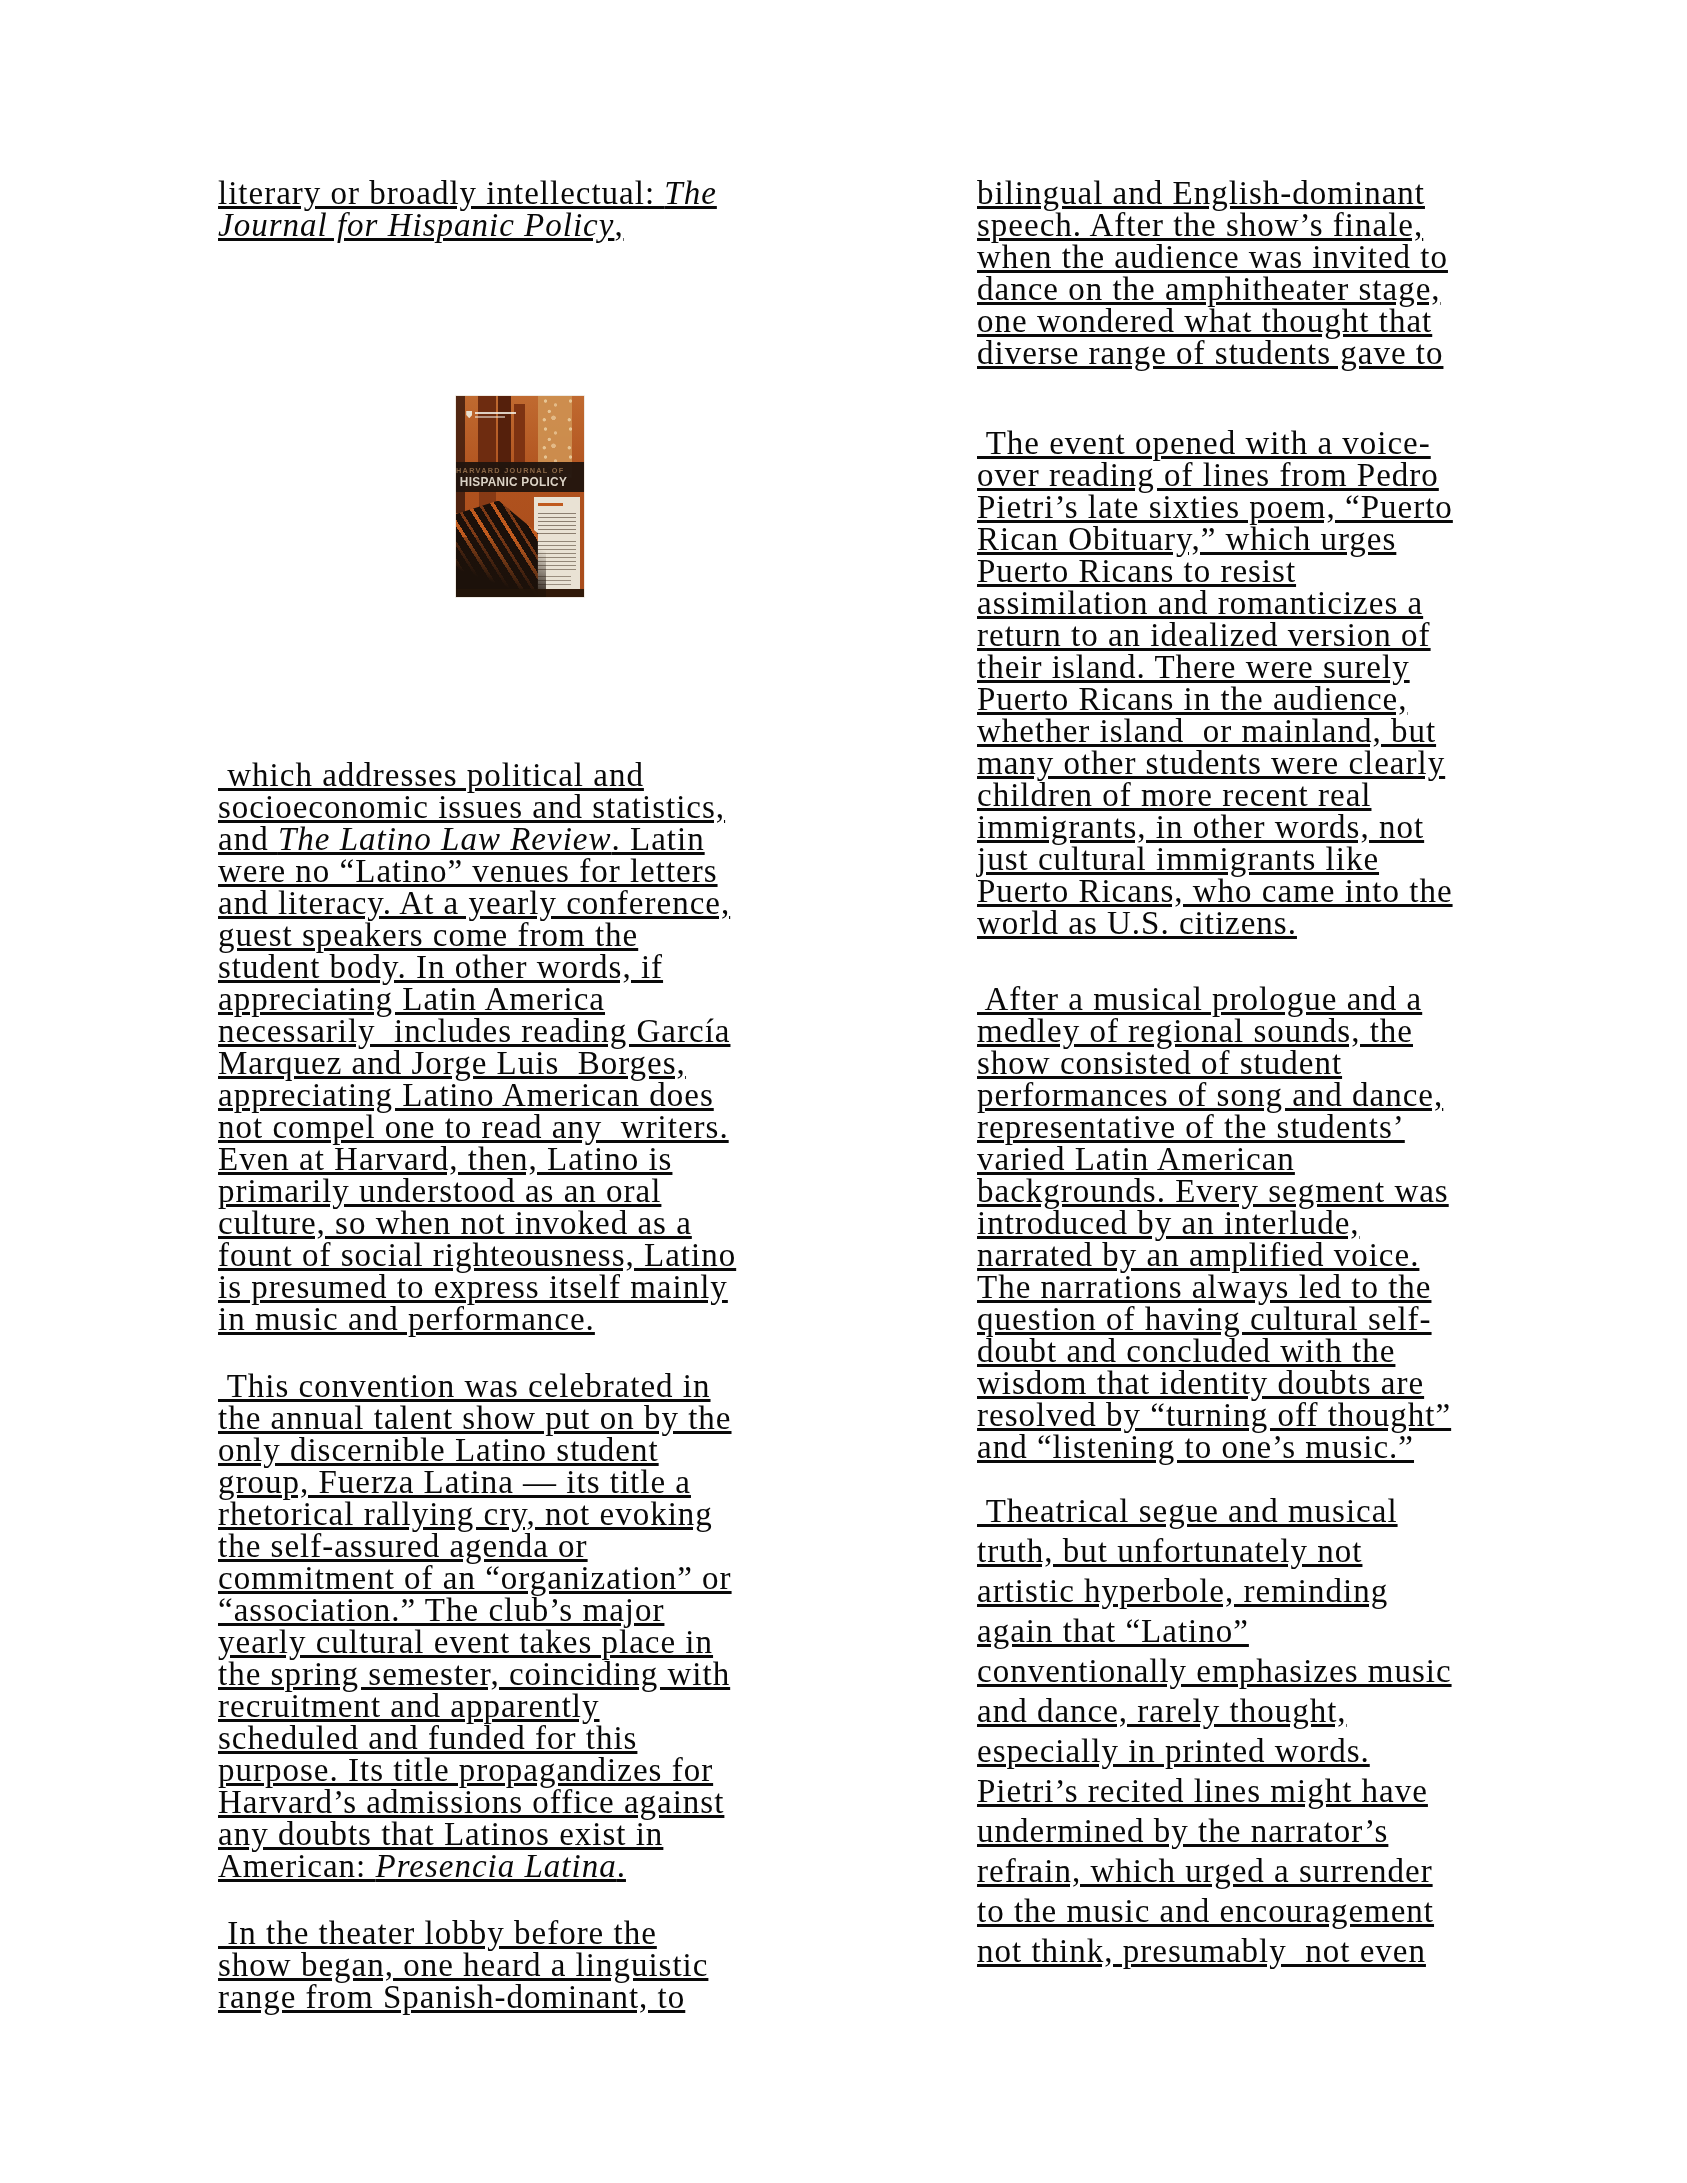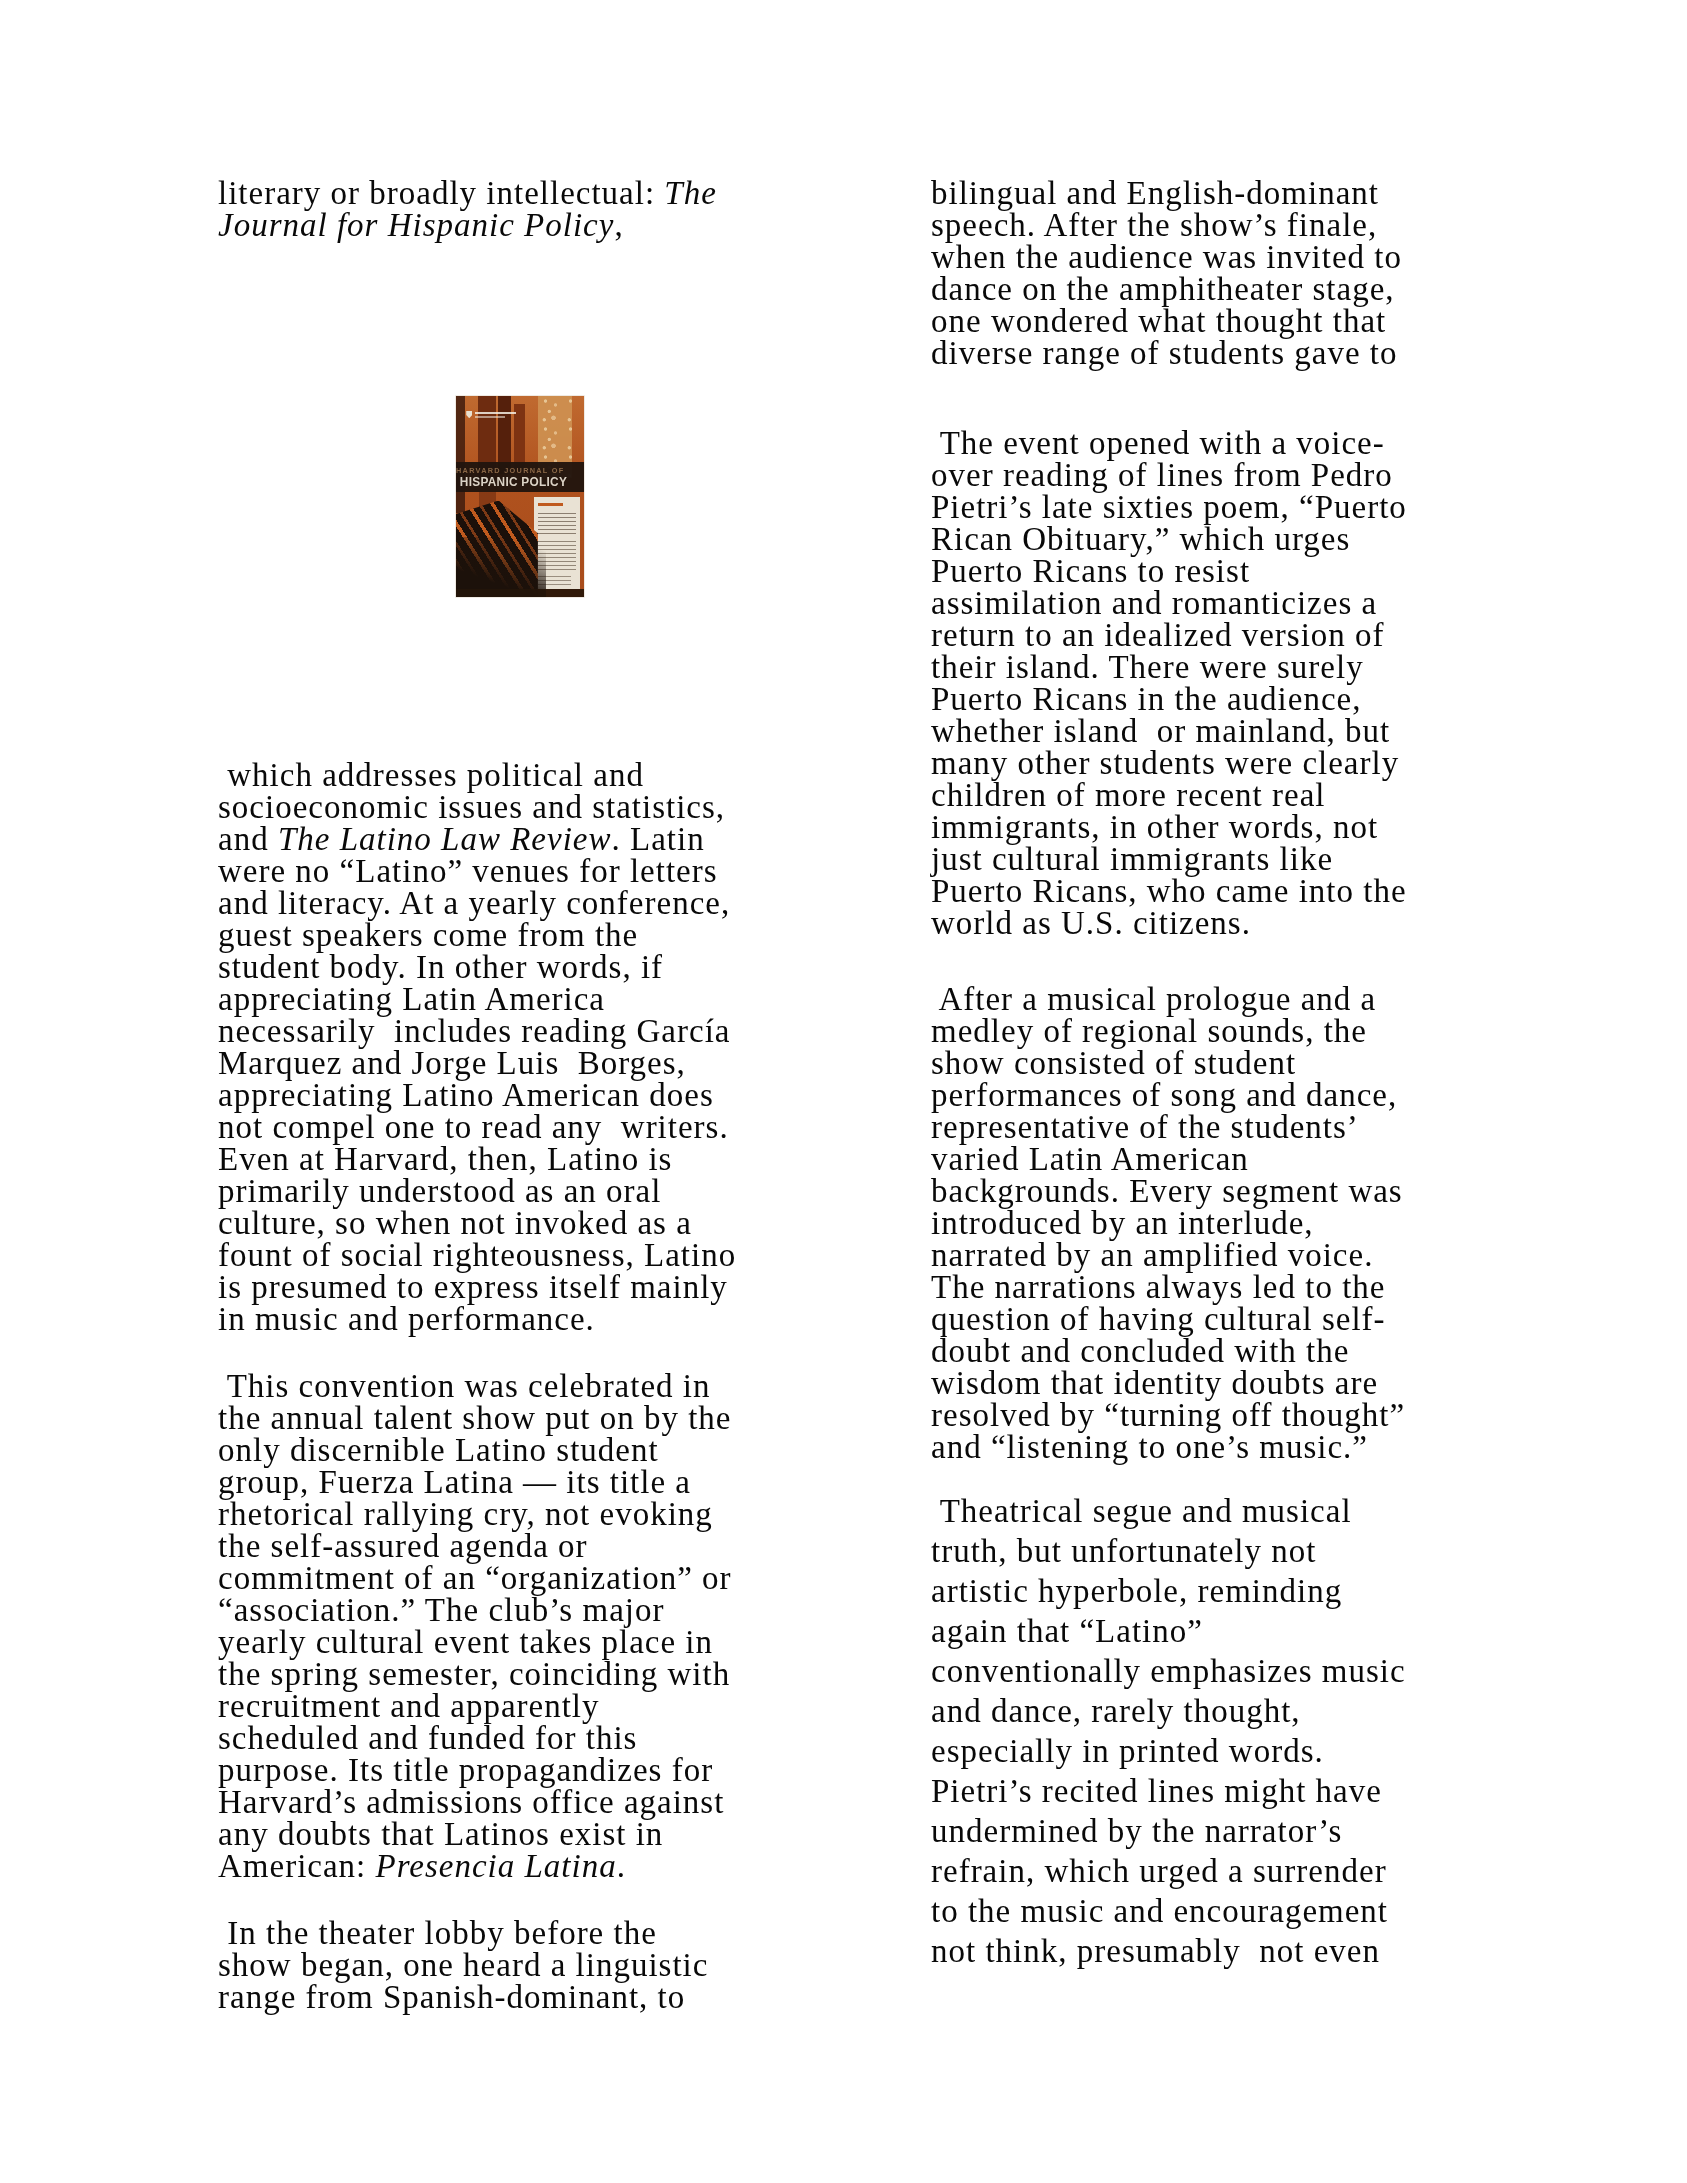--- a/index.html
+++ b/index.html
@@ -1,23 +1,23 @@
 <!DOCTYPE html>
 <html style="--rust: #b0521e; --dark_band: #22150e; --masthead_large_text: #ded9cd; --masthead_small_text: #96724f; --contents_panel: #e9e2d4; --accent_orange: #c05a1e; --shadow_dark: #1c110a;font-size:10.6px"><head>
 <meta charset="utf-8">
 <style>
   html,body{margin:0;padding:0;}
   body{
     width:1687px;height:2183px;position:relative;overflow:hidden;
     background:#ffffff;color:#090909;
     font-family:"Liberation Serif", serif;
   }
-  .column{position:absolute;top:177px;width:652px;}
+  .column{position:absolute;top:177px;width:652px;text-decoration:underline;}
   .column-left{left:218px;}
-  .column-right{left:931px;}
+  .column-right{left:977px;}
   .para{font-size:33px;line-height:32px;letter-spacing:1px;}
   .para .line{white-space:pre;height:32px;}
   .para-roman .line{height:40px;line-height:40px;}
   .it{font-style:italic;}
   .lc-p2{margin-top:162px;}
   .lc-p3{margin-top:35px;}
   .lc-p4{margin-top:35px;}
   .rc-p2{margin-top:58px;}
   .rc-p3{margin-top:44px;}
   .rc-p4{margin-top:28px;}

